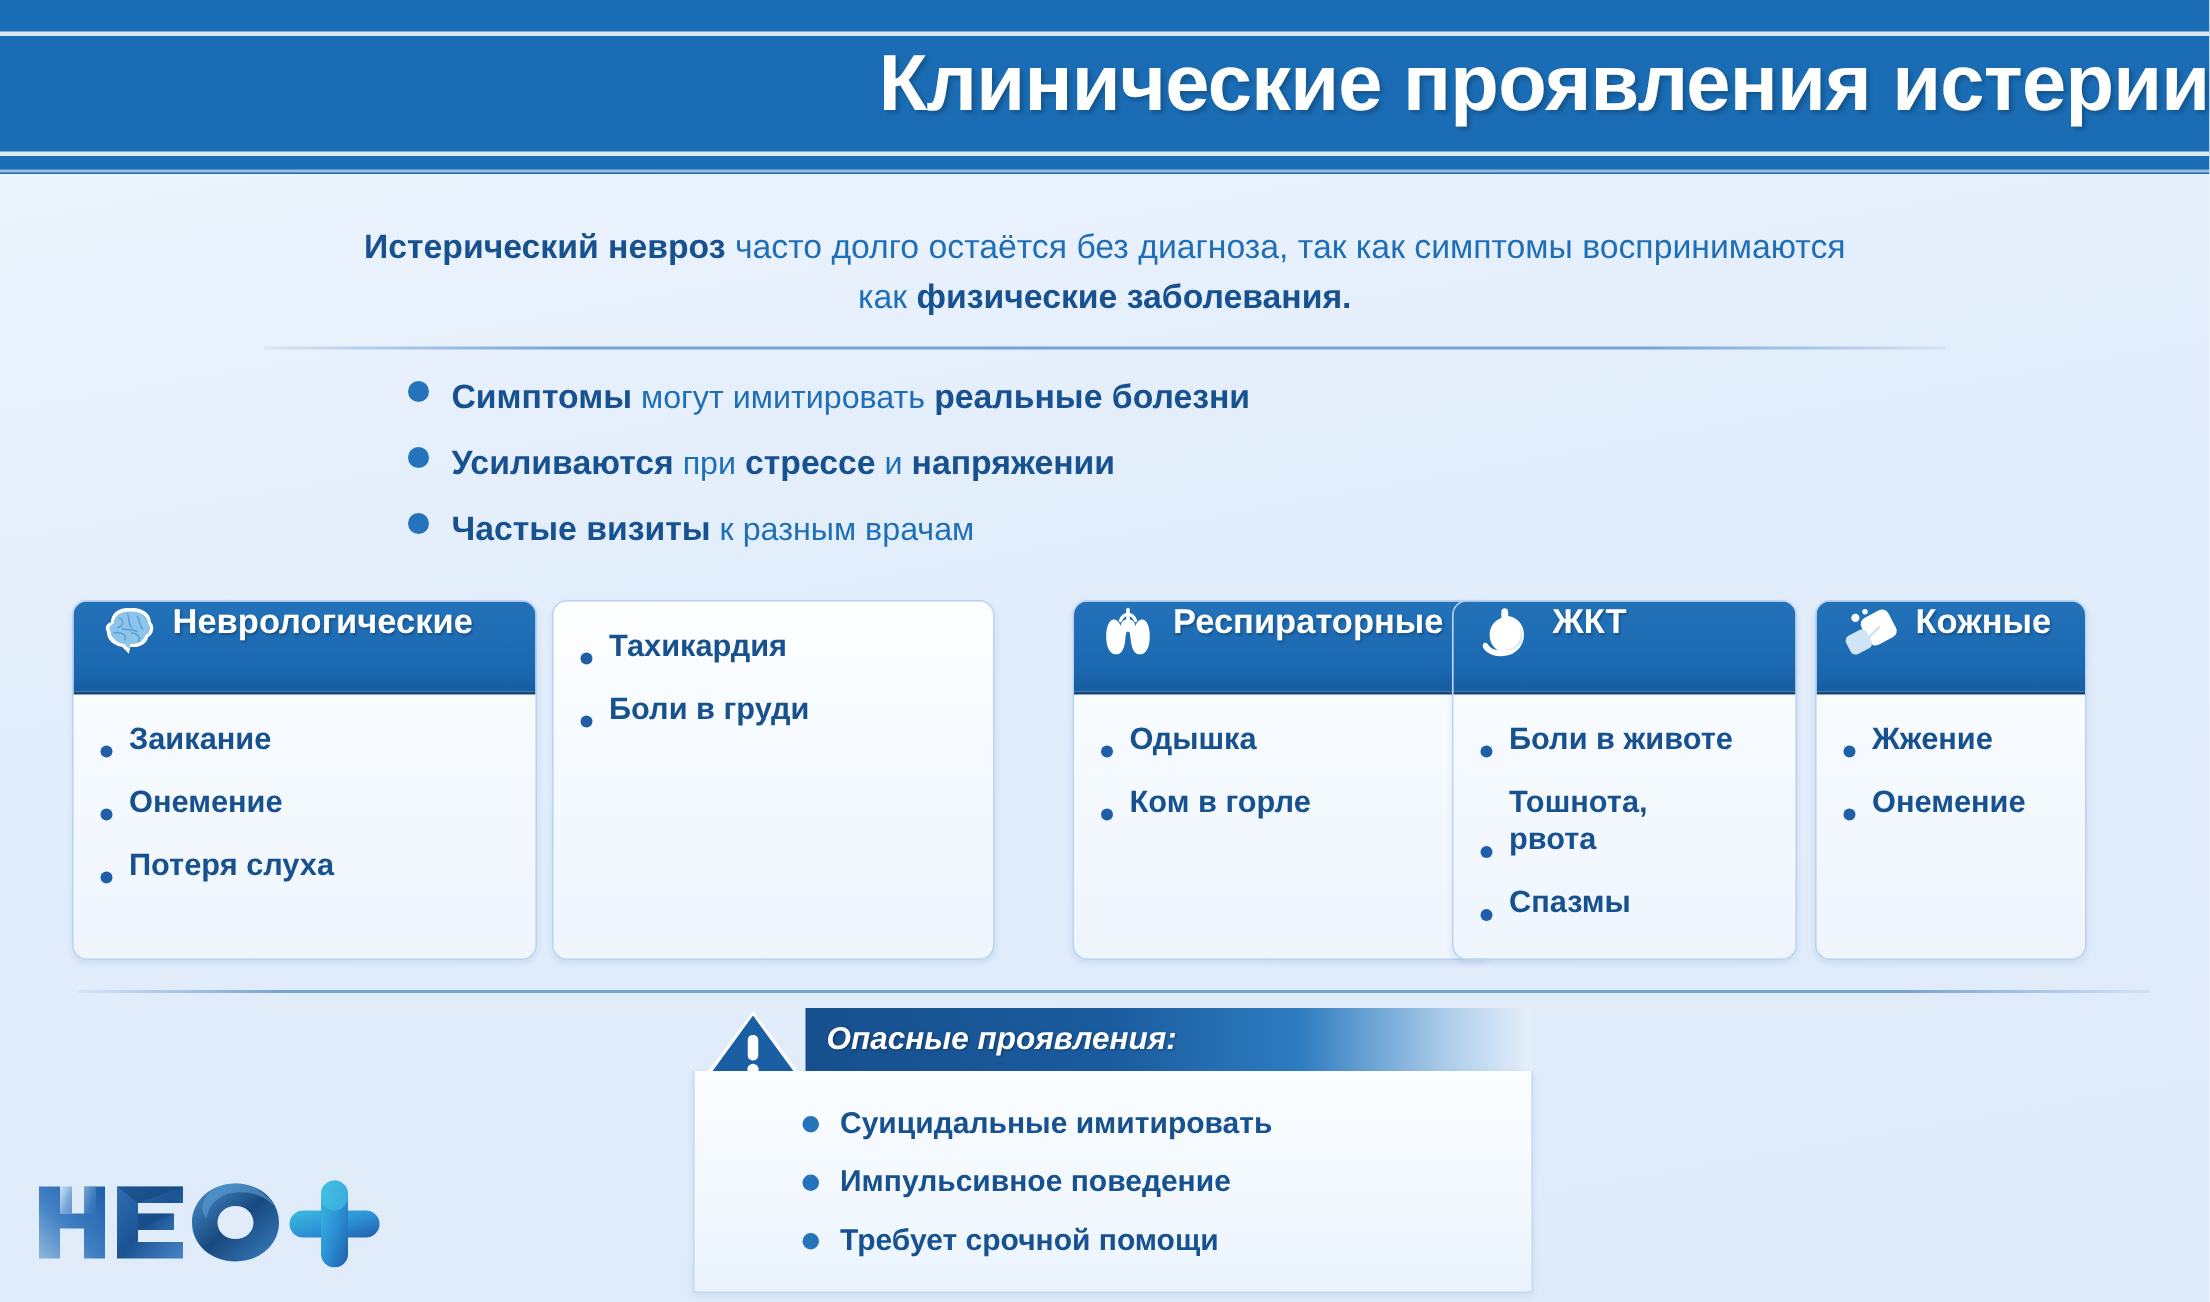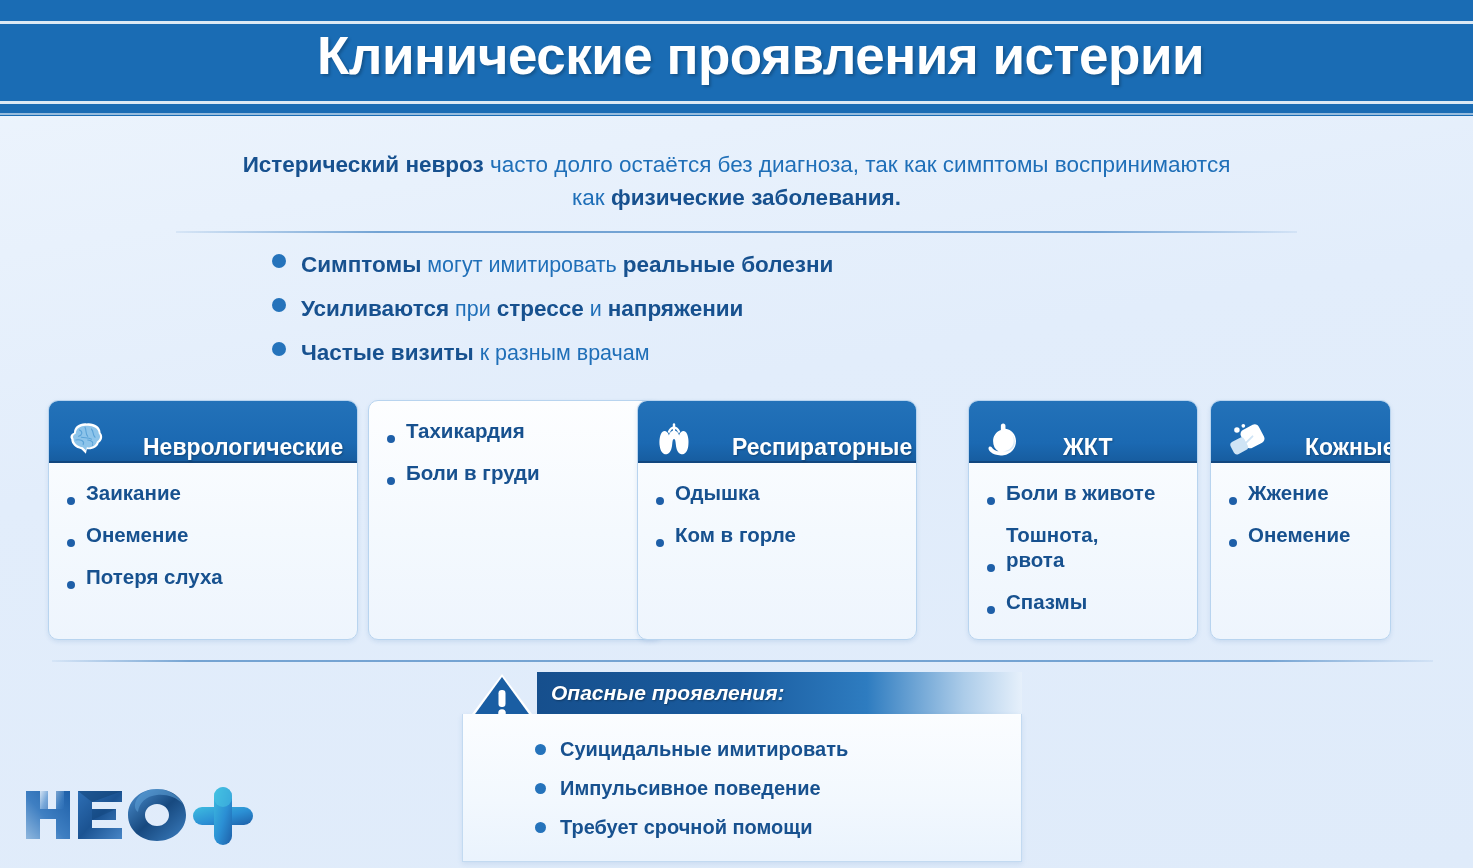--- a/index.html
+++ b/index.html
@@ -19,21 +19,21 @@
   .header .rule-top {
     position: absolute; left: 0; top: 21px; width: 100%; height: 3px;
     background: rgba(255,255,255,0.85);
   }
   .header .rule-bot {
     position: absolute; left: 0; top: 101px; width: 100%; height: 3px;
     background: rgba(255,255,255,0.85);
   }
   .header-title {
     position: absolute; left: 0; top: 25px; width: 100%;
-    text-align: center;
+    text-align: right;
     color: #ffffff;
     font-size: 53px;
     font-weight: bold;
     letter-spacing: -0.5px;
     text-shadow: 2px 2px 3px rgba(0,0,0,0.22);
     white-space: nowrap;
     padding-left: 48px;
   }
   .header-strip {
     position: absolute; left: 0; top: 106px; width: 1473px; height: 10px;
@@ -78,23 +78,22 @@
     border: 1px solid #b8d4ef;
     border-radius: 10px;
     background: linear-gradient(180deg, #fdfeff 0%, #f4f9fe 55%, #eef5fd 100%);
     box-shadow: 0 2px 4px rgba(80,130,185,0.16);
     overflow: hidden;
   }
   .card-head {
     height: 62px;
     background: linear-gradient(180deg, #2372b9 0%, #1b69b2 70%, #175da0 100%);
     border-bottom: 2px solid #12477f;
-    display: flex; align-items: flex-end;
+    display: flex; align-items: flex-start;
     padding-left: 14px;
-    gap: 28px;
   }
   .card-head .ic { flex: 0 0 auto; width: 44px; height: 42px; margin-right: 8px; display: block; }
   .card-title {
     color: #ffffff; font-size: 23px; font-weight: bold;
     text-shadow: 1px 1px 2px rgba(0,0,0,0.28);
     white-space: nowrap;
   }
   .card-body { padding: 17px 10px 10px 14px; }
   .card-item { display: flex; align-items: flex-end; margin-bottom: 17px; }
   .card-item .b {
@@ -220,21 +219,21 @@
           <span class="b"></span>
           <span class="t">Тахикардия</span>
         </div>
       <div class="card-item">
           <span class="b"></span>
           <span class="t">Боли в груди</span>
         </div>
     </div>
   </div>
 
-  <div class="card" style="left:637px; width:280px; height:240px;">
+  <div class="card" style="left:715px; width:280px; height:240px;">
     <div class="card-head">
       <svg class="ic" viewBox="0 0 48 44">
         <path d="M24 5 V20" stroke="#ffffff" stroke-width="2.6" stroke-linecap="round"></path>
         <path d="M24 12 C21 12 19 14 18.5 17 C17.5 13 14 11 11.5 13 C8.5 15.5 7.5 23 8.5 29 C9.2 34 12 38 16 37.5 C20 37 21.5 32 22 27 C22.3 23 23 20 24 20 Z" fill="#ffffff"></path>
         <path d="M24 12 C27 12 29 14 29.5 17 C30.5 13 34 11 36.5 13 C39.5 15.5 40.5 23 39.5 29 C38.8 34 36 38 32 37.5 C28 37 26.5 32 26 27 C25.7 23 25 20 24 20 Z" fill="#ffffff"></path>
         <path d="M18.5 13 C20 9.5 22 8.5 24 8.5 C26 8.5 28 9.5 29.5 13" fill="none" stroke="#ffffff" stroke-width="2.4" stroke-linecap="round"></path>
       </svg>
       <span class="card-title">Респираторные</span>
     </div>
     <div class="card-body">

